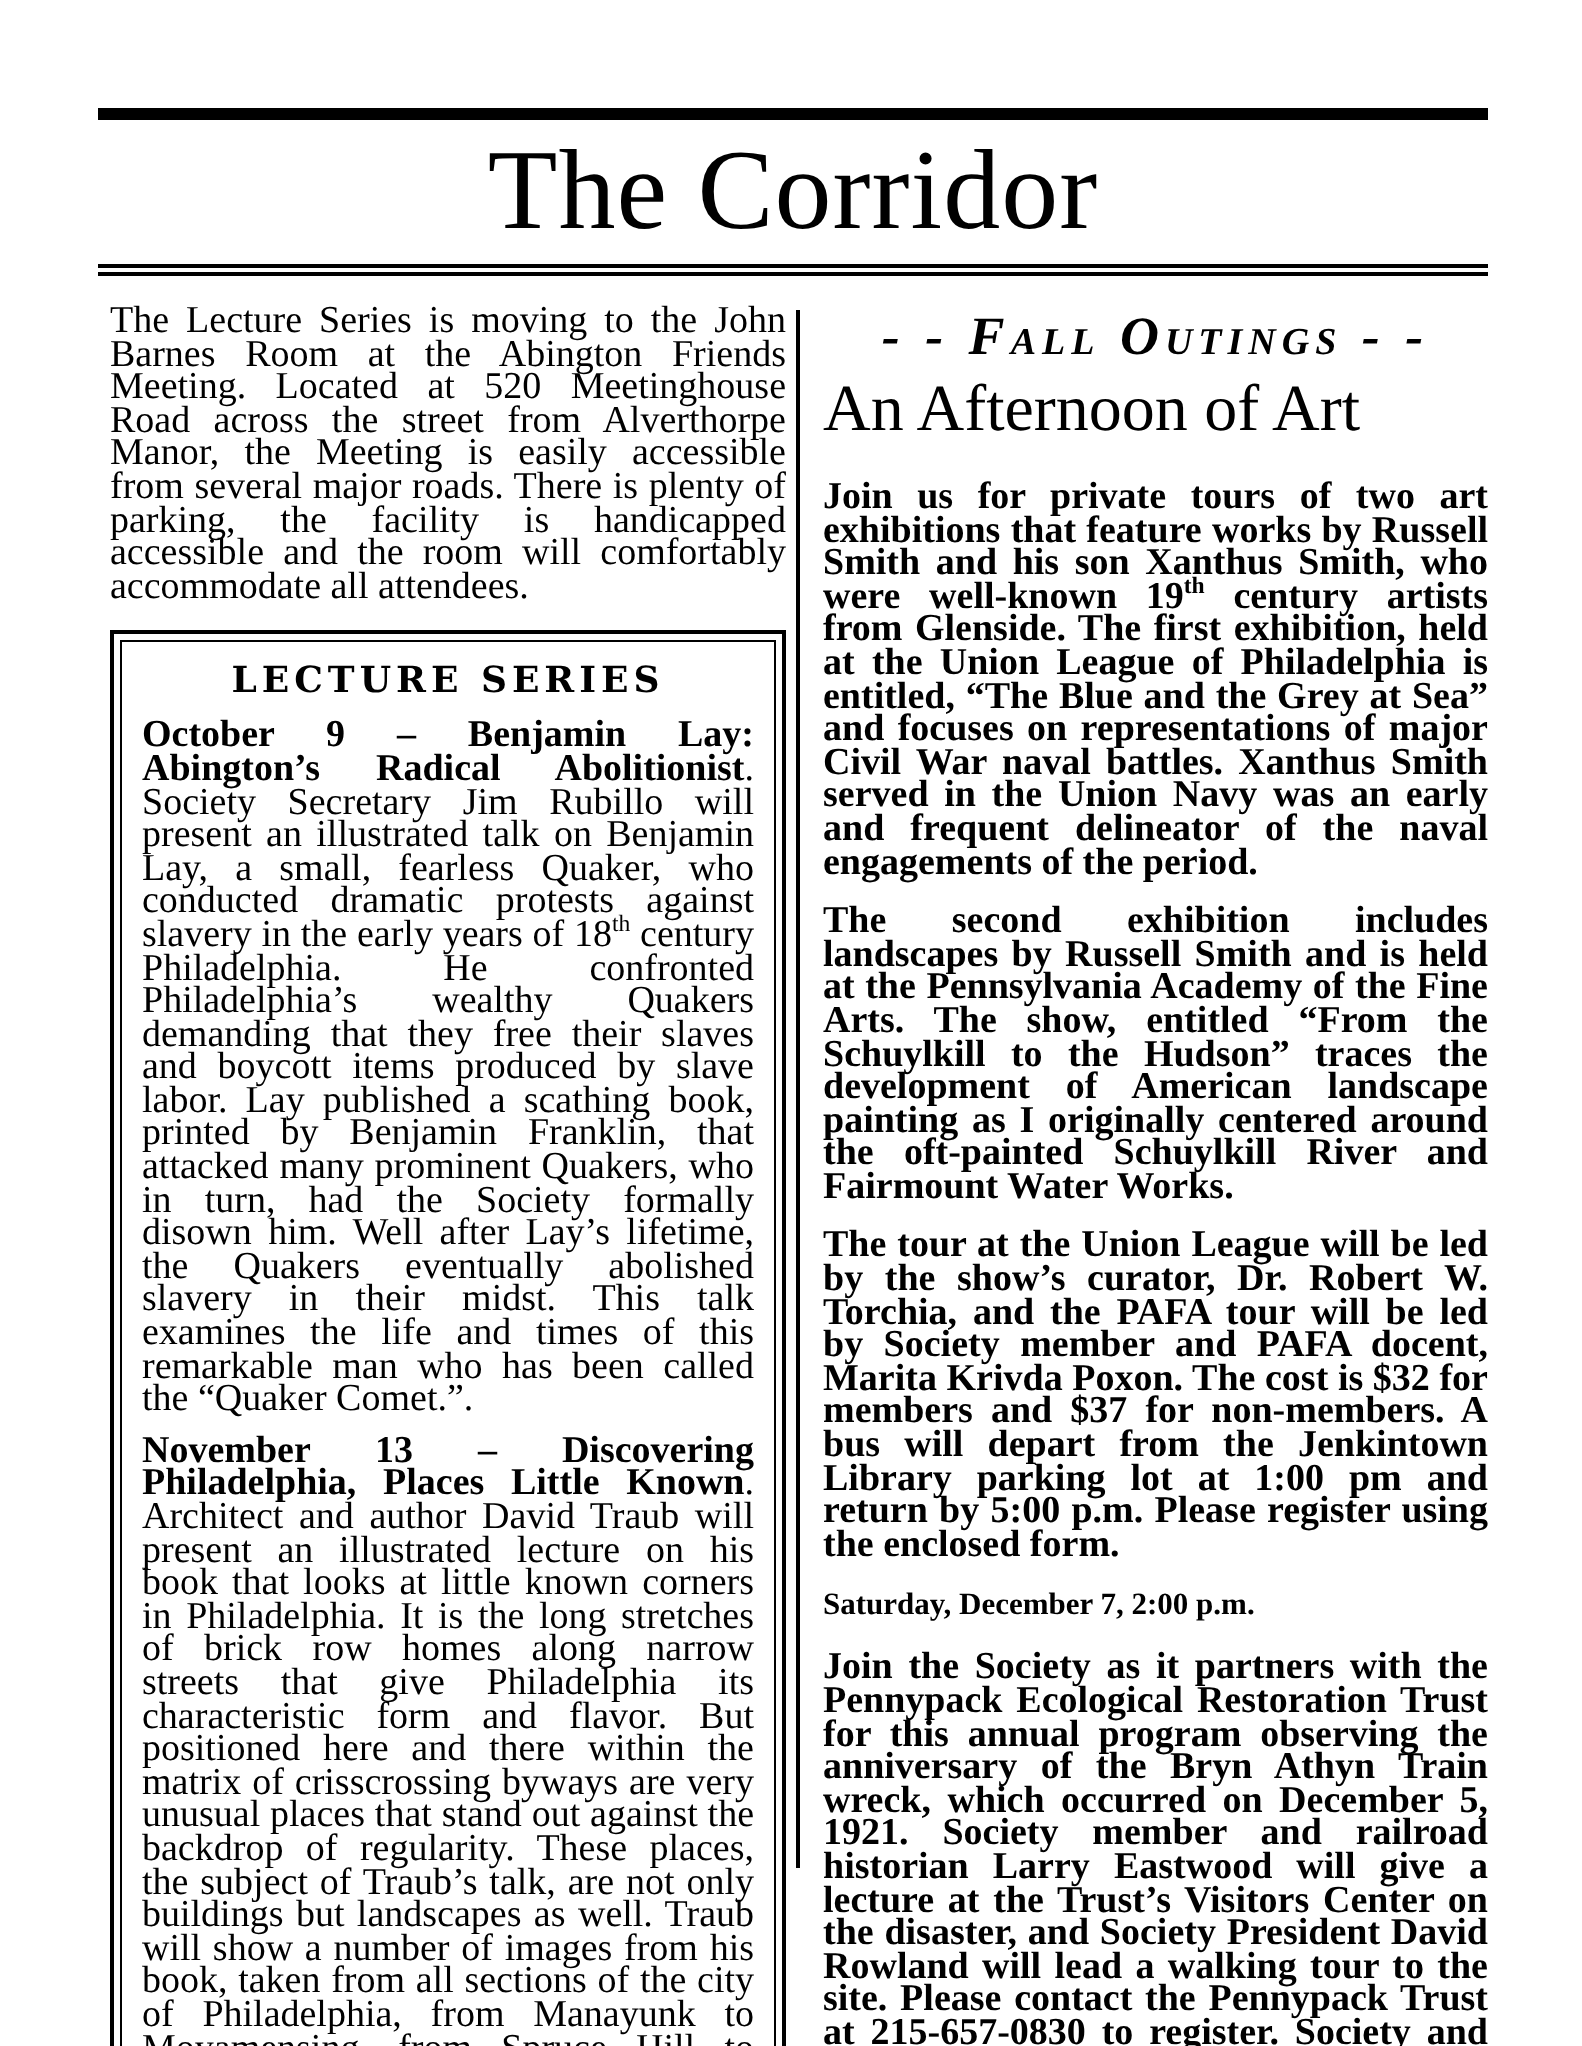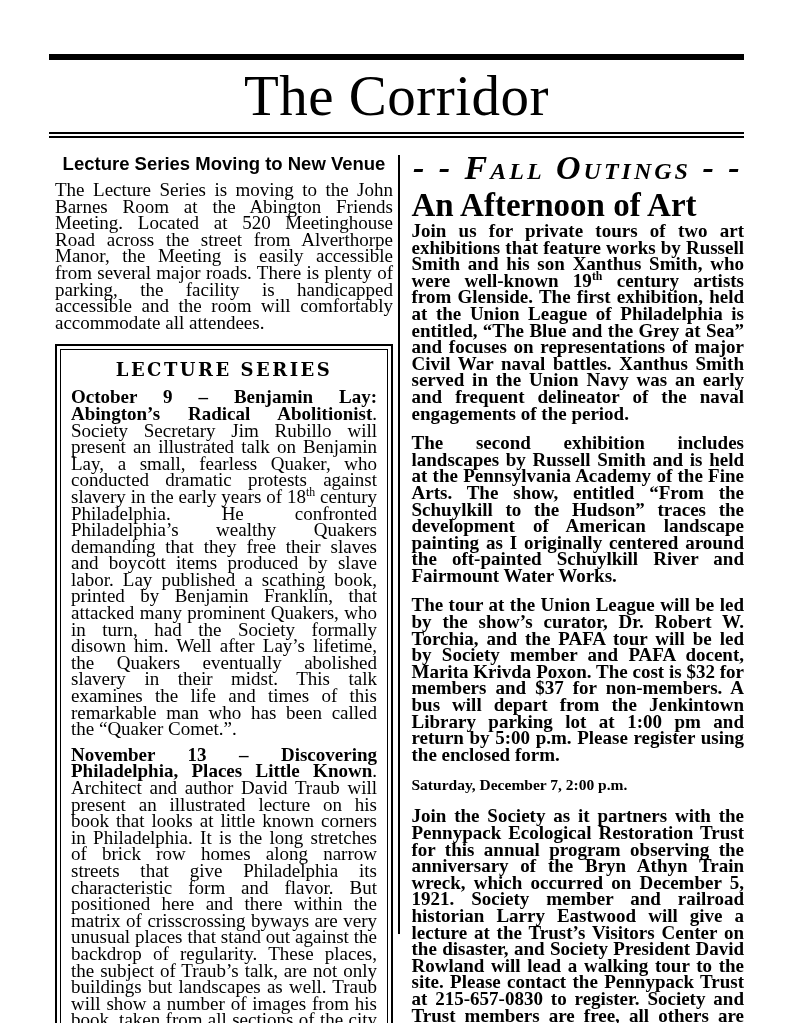--- a/index.html
+++ b/index.html
@@ -73,33 +73,33 @@
   }
   .lecture-box p { margin-bottom: 9px; }
   .lecture-box p:last-child { margin-bottom: 0; }
 
   
   .outings-banner {
     font-family: "Liberation Serif", serif;
     font-style: italic;
     font-weight: bold;
     font-variant: small-caps;
-    font-size: 34px;
+    font-size: 27px;
     letter-spacing: 3px;
     text-align: center;
     line-height: 30px;
     margin-bottom: 4px;
     white-space: nowrap;
   }
   .art-title {
     font-family: "Liberation Serif", serif;
-    font-weight: bold;
+    font-weight: normal;
     font-size: 33px;
     line-height: 36px;
-    margin-bottom: 0;
+    margin-bottom: 18px;
   }
   .dateline {
     font-weight: bold;
     font-size: 15.5px;
     margin-bottom: 14px;
   }
   .col-right .body-text { margin-bottom: 13px; font-weight: bold; }
   .wreck-title {
     font-family: "DejaVu Sans", sans-serif;
     font-weight: bold;
@@ -118,21 +118,20 @@
   <div>
     <div class="topbar"></div>
     <h1 class="masthead-title">The Corridor</h1>
     <div class="double-rule"></div>
     <div class="single-rule"></div>
   </div>
 
   <div class="columns">
 
     <div class="col-left">
-      <h2 class="venue-heading">Lecture Series Moving to New Venue</h2>
       <p class="body-text venue-para">The Lecture Series is moving to the John Barnes Room at the Abington Friends Meeting. Located at 520 Meetinghouse Road across the street from Alverthorpe Manor, the Meeting is easily accessible from several major roads. There is plenty of parking, the facility is handicapped accessible and the room will comfortably accommodate all attendees.</p>
 
       <div class="lecture-box">
         <div class="lecture-box-inner">
           <h3 class="lecture-box-title">LECTURE SERIES</h3>
           <p class="body-text"><b>October 9 – Benjamin Lay: Abington’s Radical Abolitionist</b><span>. Society Secretary Jim Rubillo will present an illustrated talk on Benjamin Lay, a small, fearless Quaker, who conducted dramatic protests against slavery in the early years of 18</span><sup>th</sup><span> century Philadelphia. He confronted Philadelphia’s wealthy Quakers demanding that they free their slaves and boycott items produced by slave labor. Lay published a scathing book, printed by Benjamin Franklin, that attacked many prominent Quakers, who in turn, had the Society formally disown him. Well after Lay’s lifetime, the Quakers eventually abolished slavery in their midst. This talk examines the life and times of this remarkable man who has been called the “Quaker Comet.”.</span></p>
           <p class="body-text"><b>November 13 – Discovering Philadelphia, Places Little Known</b><span>. Architect and author David Traub will present an illustrated lecture on his book that looks at little known corners in Philadelphia. It is the long stretches of brick row homes along narrow streets that give Philadelphia its characteristic form and flavor. But positioned here and there within the matrix of crisscrossing byways are very unusual places that stand out against the backdrop of regularity. These places, the subject of Traub’s talk, are not only buildings but landscapes as well. Traub will show a number of images from his book, taken from all sections of the city of Philadelphia, from Manayunk to Moyamensing, from Spruce Hill to Society Hill. Autographed copies of the book will be available after the presentation.</span></p>
         </div>
       </div>
     </div>

